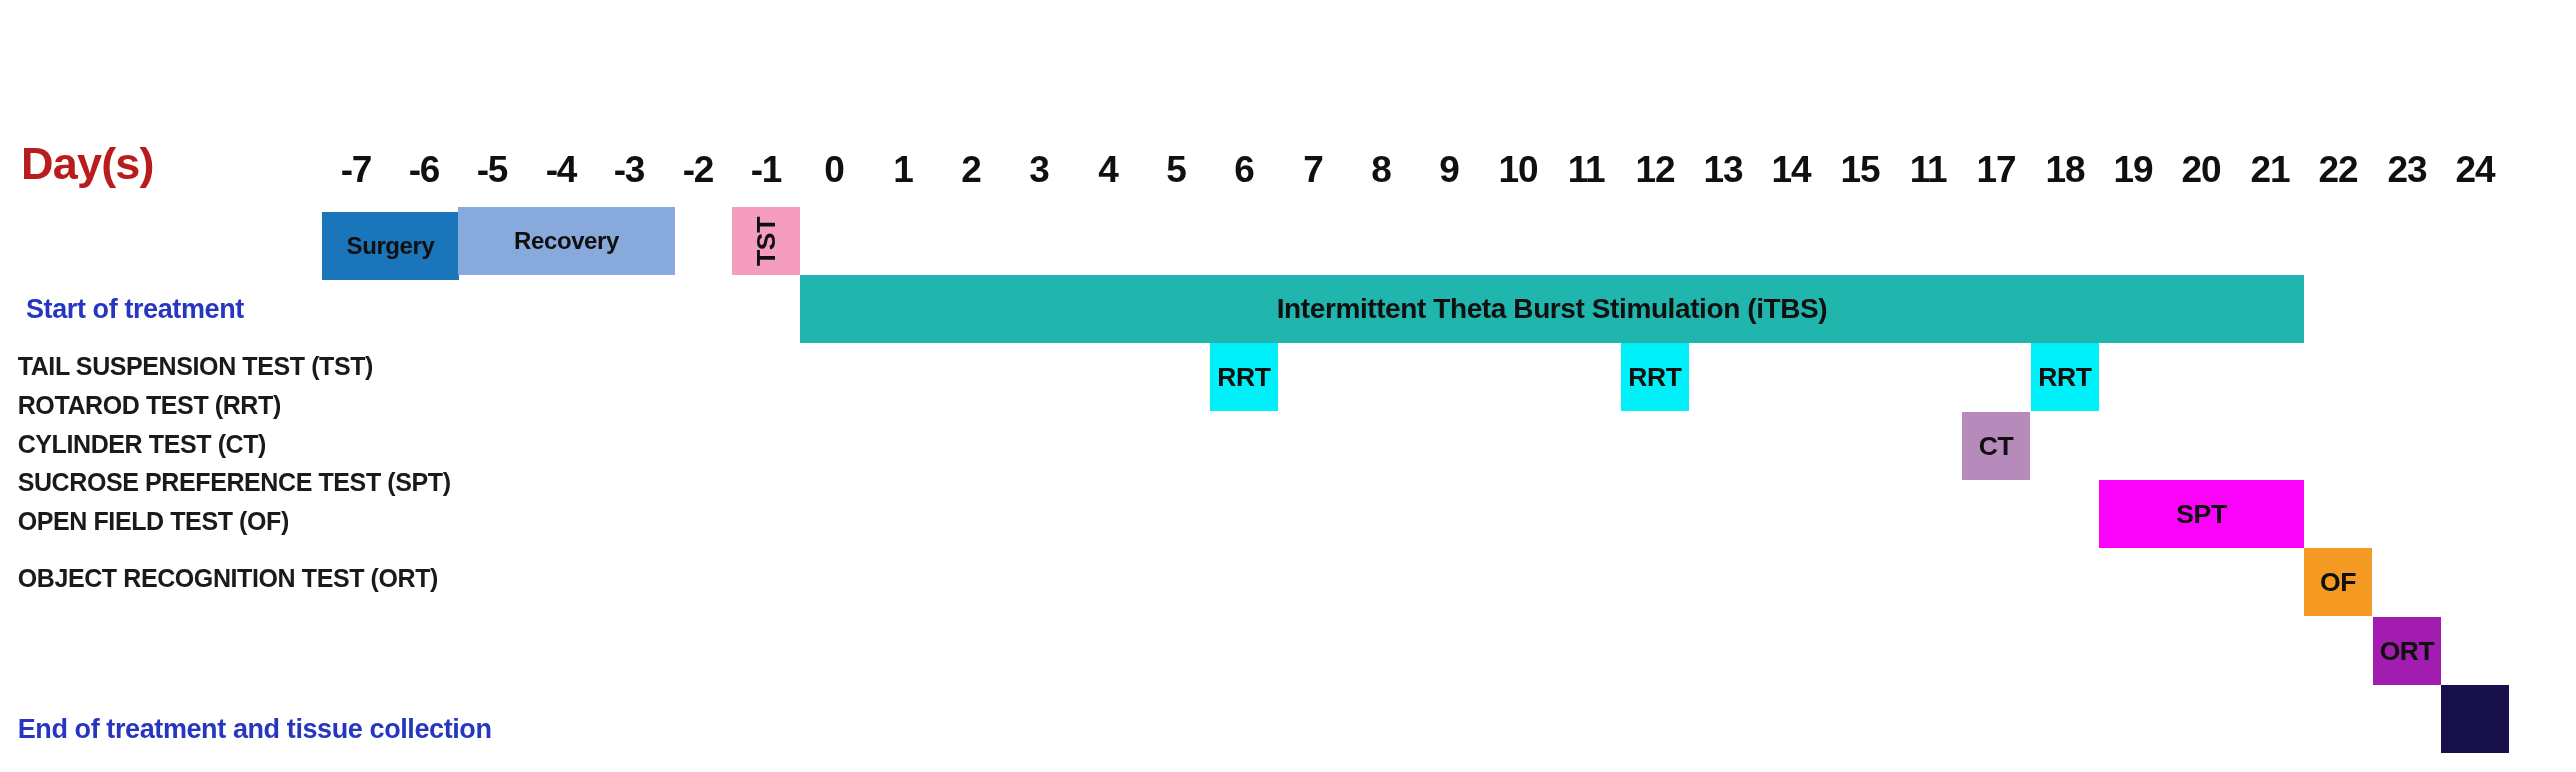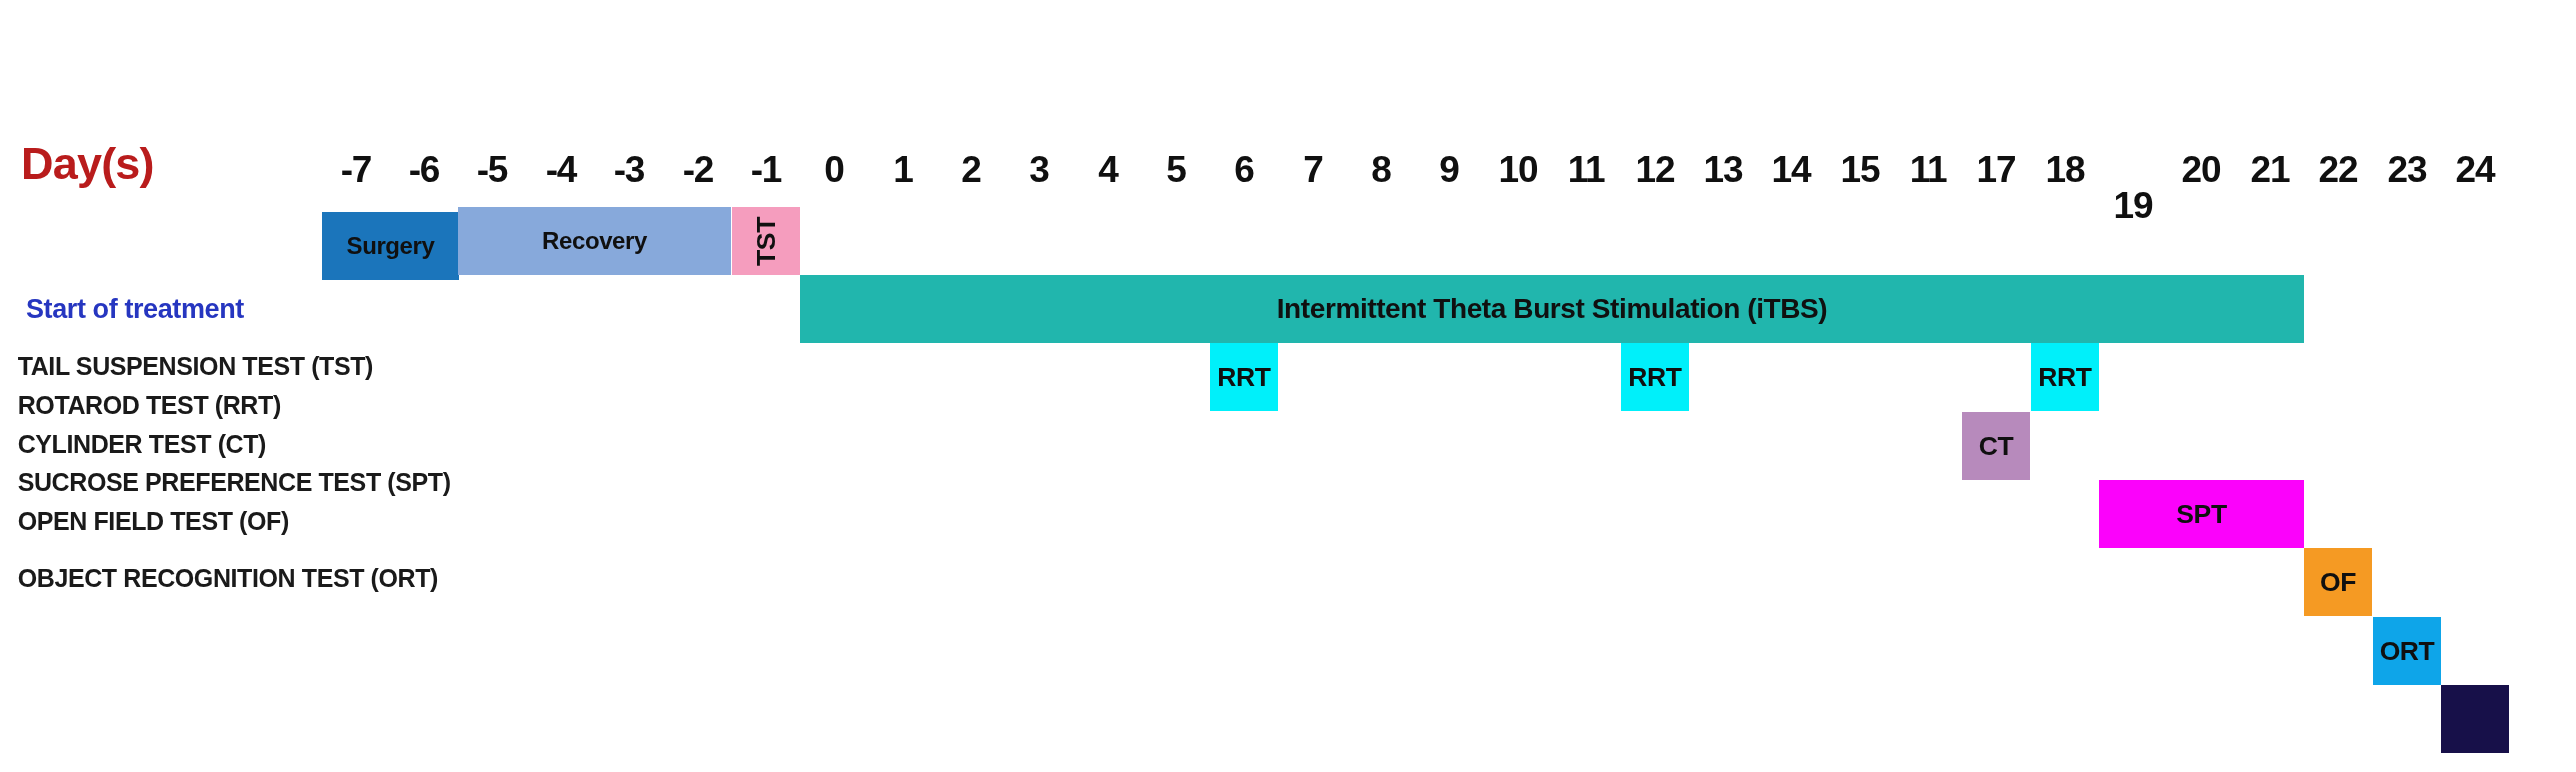--- a/index.html
+++ b/index.html
@@ -82,33 +82,33 @@
       <div class="day-tick" data-name="day-label-9" style="left: 1415px; width: 68px;">9</div>
       <div class="day-tick" data-name="day-label-10" style="left: 1484px; width: 68px;">10</div>
       <div class="day-tick" data-name="day-label-11" style="left: 1552px; width: 68px;">11</div>
       <div class="day-tick" data-name="day-label-12" style="left: 1621px; width: 68px;">12</div>
       <div class="day-tick" data-name="day-label-13" style="left: 1689px; width: 68px;">13</div>
       <div class="day-tick" data-name="day-label-14" style="left: 1757px; width: 68px;">14</div>
       <div class="day-tick" data-name="day-label-15" style="left: 1826px; width: 68px;">15</div>
       <div class="day-tick" data-name="day-label-16" style="left: 1894px; width: 68px;">11</div>
       <div class="day-tick" data-name="day-label-17" style="left: 1962px; width: 68px;">17</div>
       <div class="day-tick" data-name="day-label-18" style="left: 2031px; width: 68px;">18</div>
-      <div class="day-tick" data-name="day-label-19" style="left: 2099px; width: 68px; margin-top: 36px;">19</div>
+      <div class="day-tick" data-name="day-label-19" style="left: 2099px; width: 68px;">19</div>
       <div class="day-tick" data-name="day-label-20" style="left: 2167px; width: 68px;">20</div>
       <div class="day-tick" data-name="day-label-21" style="left: 2236px; width: 68px;">21</div>
       <div class="day-tick" data-name="day-label-22" style="left: 2304px; width: 68px;">22</div>
       <div class="day-tick" data-name="day-label-23" style="left: 2373px; width: 68px;">23</div>
       <div class="day-tick" data-name="day-label-24" style="left: 2441px; width: 68px;">24</div>
     </div>
 
   <div id="blocks-layer" data-name="timeline-blocks-layer">
       <div class="block" data-name="block-surgery" style="left: 322px; width: 137px; top: 212px; height: 68px; background: rgb(27, 117, 187);">
         <span class="block-label" data-name="block-surgery-label">Surgery</span>
       </div>
-      <div class="block" data-name="block-recovery" style="left: 458px; width: 273px; top: 207px; height: 68px; background: rgb(135, 169, 219);">
+      <div class="block" data-name="block-recovery" style="left: 458px; width: 217px; top: 207px; height: 68px; background: rgb(135, 169, 219);">
         <span class="block-label" data-name="block-recovery-label">Recovery</span>
       </div>
       <div class="block" data-name="block-tst" style="left: 732px; width: 68px; top: 207px; height: 68px; background: rgb(245, 157, 190);">
         <span class="block-label vertical" data-name="block-tst-label">TST</span>
       </div>
       <div class="block" data-name="block-itbs" style="left: 800px; width: 1504px; top: 275px; height: 68px; background: rgb(33, 182, 173);">
         <span class="block-label" data-name="block-itbs-label">Intermittent Theta Burst Stimulation (iTBS)</span>
       </div>
       <div class="block" data-name="block-rrt-day6" style="left: 1210px; width: 68px; top: 343px; height: 68px; background: rgb(0, 240, 250);">
         <span class="block-label" data-name="block-rrt-day6-label">RRT</span>
@@ -121,32 +121,33 @@
       </div>
       <div class="block" data-name="block-ct" style="left: 1962px; width: 68px; top: 412px; height: 68px; background: rgb(183, 138, 188);">
         <span class="block-label" data-name="block-ct-label">CT</span>
       </div>
       <div class="block" data-name="block-spt" style="left: 2099px; width: 205px; top: 480px; height: 68px; background: rgb(251, 2, 251);">
         <span class="block-label" data-name="block-spt-label">SPT</span>
       </div>
       <div class="block" data-name="block-of" style="left: 2304px; width: 68px; top: 548px; height: 68px; background: rgb(245, 154, 35);">
         <span class="block-label" data-name="block-of-label">OF</span>
       </div>
-      <div class="block" data-name="block-ort" style="left: 2373px; width: 68px; top: 617px; height: 68px; background: #0ea5e9;">
+      <div class="block" data-name="block-ort" style="left: 2373px; width: 68px; top: 617px; height: 68px; background: #a21caf;">
         <span class="block-label" data-name="block-ort-label">ORT</span>
       </div>
       <div class="block" data-name="block-tissue-collection" style="left: 2441px; width: 68px; top: 685px; height: 68px; background: rgb(23, 16, 73);"></div>
     </div>
 
   <div class="blue-label start-label" data-name="start-of-treatment-label" style="color: rgb(38, 54, 192);">Start of treatment</div>
 
   <div id="tests-list" data-name="behavioral-tests-legend">
       <div class="test-label" data-name="test-label-0" style="top: 347px;">TAIL SUSPENSION TEST (TST)</div>
       <div class="test-label" data-name="test-label-1" style="top: 386px;">ROTAROD TEST (RRT)</div>
       <div class="test-label" data-name="test-label-2" style="top: 425px;">CYLINDER TEST (CT)</div>
       <div class="test-label" data-name="test-label-3" style="top: 463px;">SUCROSE PREFERENCE TEST (SPT)</div>
       <div class="test-label" data-name="test-label-4" style="top: 502px;">OPEN FIELD TEST (OF)</div>
       <div class="test-label" data-name="test-label-5" style="top: 559px;">OBJECT RECOGNITION TEST (ORT)</div>
     </div>
 
+  <div class="blue-label end-label" data-name="end-of-treatment-label" style="color: rgb(38, 54, 192);">End of treatment and tissue collection</div>
 
 </div>
 
 
 </body></html>

